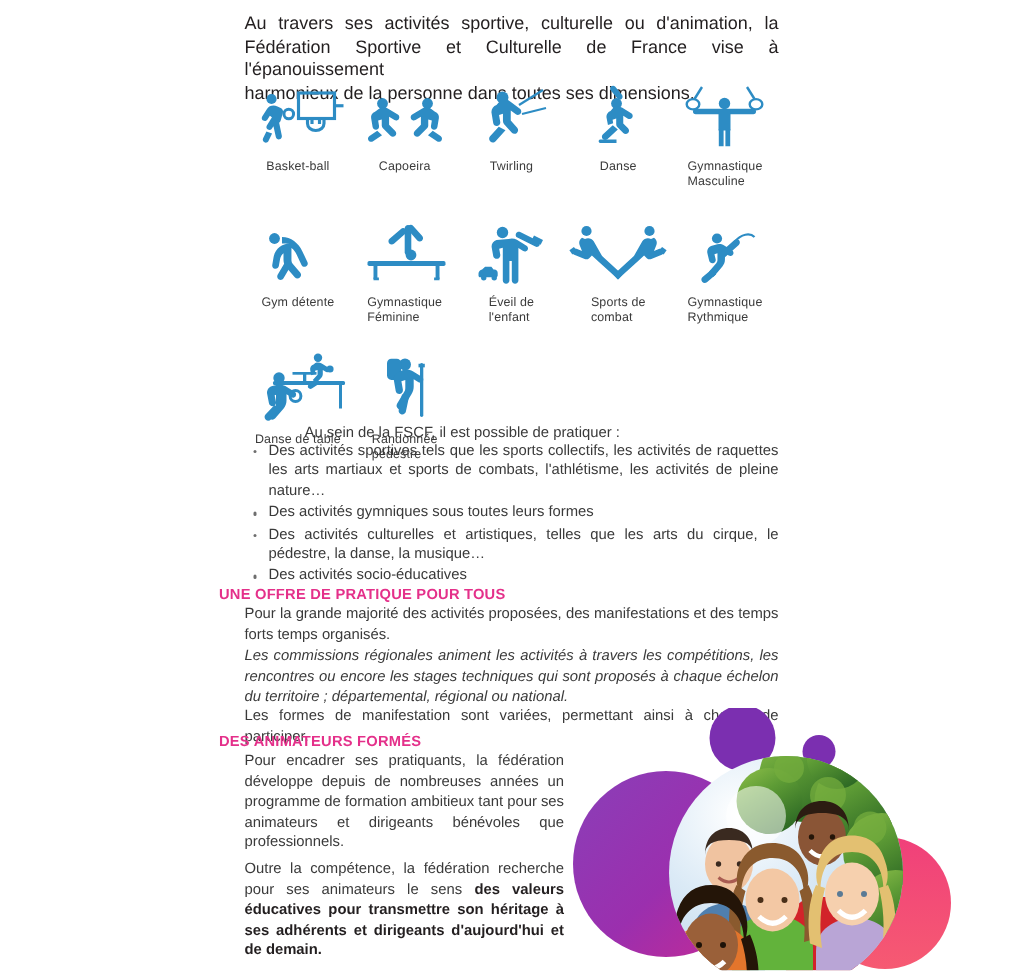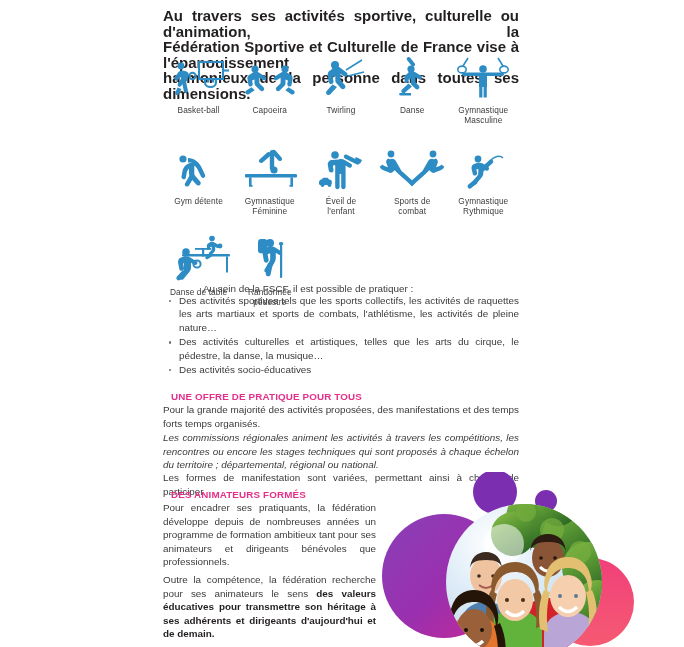--- a/index.html
+++ b/index.html
@@ -9,53 +9,53 @@
     font-family:"Liberation Sans", sans-serif;
     color:#2b2b2b;
     overflow:hidden;
     position:relative;
   }
   .page{position:relative;width:684px;height:647px;overflow:hidden;}
 
   
   .intro{
     position:absolute;left:163px;top:8px;width:356px;
-    font-size:15px;line-height:15.5px;font-weight:bold;
+    font-size:12px;line-height:15.5px;font-weight:normal;
     color:#231f20;text-align:justify;
   }
   .intro .l{display:block;text-align:justify;text-align-last:justify;}
   .intro .l.last{text-align-last:left;}
 
   
   .grid{position:absolute;left:163px;top:56px;width:356px;}
   .grow{display:flex;width:356px;}
   .gcell{width:71.2px;display:flex;flex-direction:column;align-items:center;}
   .gicon{height:44px;display:flex;align-items:flex-end;justify-content:center;}
   .gicon svg{display:block;}
   .glabel{
     margin-top:5px;font-size:8.3px;line-height:10px;color:#3b3b3b;
-    text-align:center;letter-spacing:.1px;
+    text-align:left;letter-spacing:.1px;
   }
 
   
   .body-txt{position:absolute;left:163px;width:356px;font-size:9.9px;line-height:13.4px;color:#3a3a3a;}
   #intro-line{top:282px;margin-left:40px;}
   .bul{position:absolute;left:163px;top:294px;width:356px;margin:0;padding:0;list-style:none;}
   .bul li{
     position:relative;padding-left:16px;font-size:9.9px;line-height:13.4px;
     color:#3a3a3a;text-align:justify;margin-bottom:1px;
   }
   .bul li::before{
     content:"";position:absolute;left:6px;top:6px;width:2.4px;height:2.4px;
     background:#6e6e6e;border-radius:50%;
   }
 
   
   .sechead{
-    position:absolute;left:171px;font-size:9.8px;font-weight:bold;
+    position:absolute;left:146px;font-size:9.8px;font-weight:bold;
     color:#e4308a;letter-spacing:.15px;
   }
   #head-offre{top:391px;}
   #head-anim{top:489px;}
 
   .para{position:absolute;left:163px;font-size:9.9px;line-height:13.6px;color:#3a3a3a;text-align:justify;}
   #p-offre-1{top:403px;width:356px;}
   #p-offre-2{top:431px;width:356px;font-style:italic;}
   #p-offre-3{top:471px;width:356px;}
   #p-anim-1{top:501px;width:213px;}
@@ -302,20 +302,21 @@
       <div class="gcell"></div>
       <div class="gcell"></div>
       <div class="gcell"></div>
     </div>
   </div>
 
   <div class="body-txt" id="intro-line">Au sein de la FSCF, il est possible de pratiquer :</div>
 
   <ul class="bul">
     <li>Des activités sportives tels que les sports collectifs, les activités de raquettes les arts martiaux et sports de combats, l'athlétisme, les activités de pleine nature…</li>
+    <li>Des activités gymniques sous toutes leurs formes</li>
     <li>Des activités culturelles et artistiques, telles que les arts du cirque, le pédestre, la danse, la musique…</li>
     <li>Des activités socio-éducatives</li>
   </ul>
 
   <div class="sechead" id="head-offre">UNE OFFRE DE PRATIQUE POUR TOUS</div>
   <div class="para" id="p-offre-1">Pour la grande majorité des activités proposées, des manifestations et des temps forts temps organisés.</div>
   <div class="para" id="p-offre-2">Les commissions régionales animent les activités à travers les compétitions, les rencontres ou encore les stages techniques qui sont proposés à chaque échelon du territoire ; départemental, régional ou national.</div>
   <div class="para" id="p-offre-3">Les formes de manifestation sont variées, permettant ainsi à chacun de participer.</div>
 
   <div class="sechead" id="head-anim">DES ANIMATEURS FORMÉS</div>

